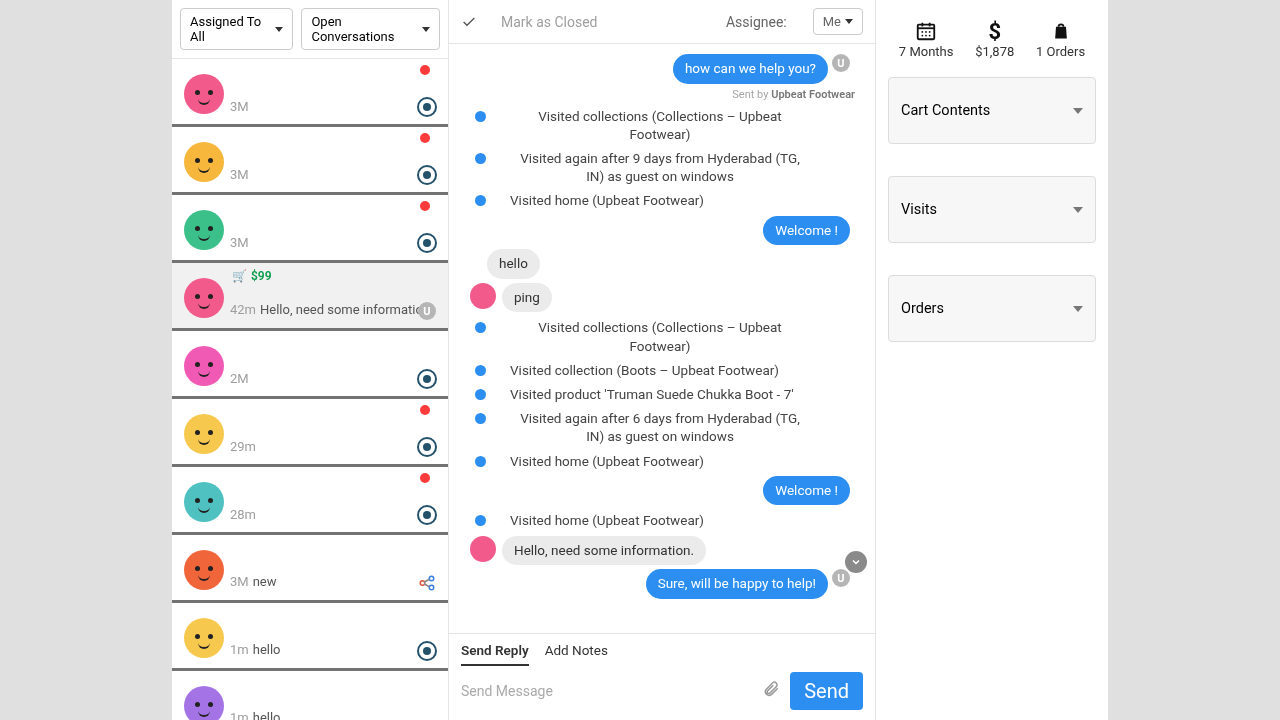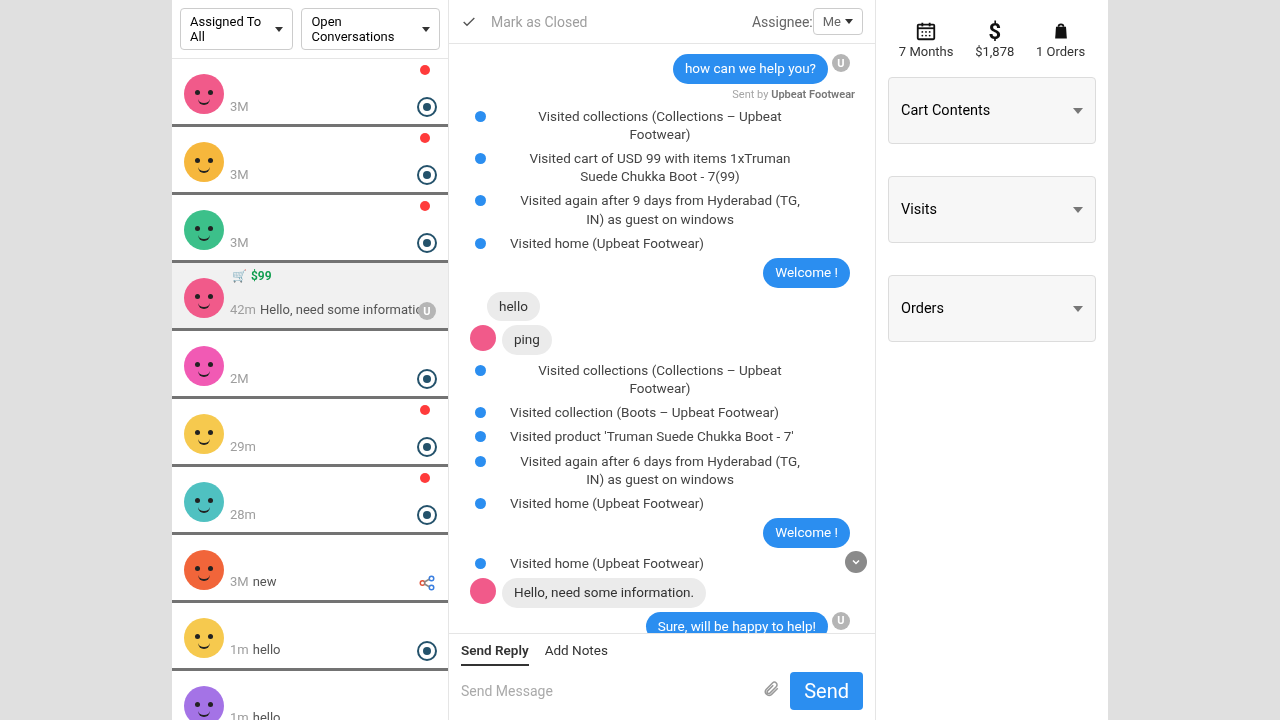--- a/index.html
+++ b/index.html
@@ -25,23 +25,23 @@
   .cart-line { position:absolute; left:60px; top:6px; font-size:12px; color:#0b9c4b; font-weight:600; display:flex; gap:4px; align-items:center;}
   .cart-line .ci{color:#222;}
   
   .face { position:relative; width:100%; height:100%; border-radius:50%; overflow:hidden; }
   .eye { position:absolute; width:5px;height:5px;background:#222;border-radius:50%; top:40%; }
   .eye.l{left:28%;} .eye.r{right:28%;}
   .mouth { position:absolute; left:50%; transform:translateX(-50%); bottom:22%; width:12px;height:6px; border-bottom:2px solid #222; border-radius:0 0 10px 10px; }
   
   .thread { flex:1; display:flex; flex-direction:column; min-width:0; }
   .thead { display:flex; align-items:center; justify-content:space-between; padding:8px 12px; border-bottom:1px solid #e5e5e5; }
-  .close-btn { display:flex; align-items:center; gap:14px; color:#9e9e9e; font-size:14px; cursor:pointer;}
+  .close-btn { display:flex; align-items:center; gap:24px; color:#9e9e9e; font-size:14px; cursor:pointer;}
   .check { width:16px;height:16px;stroke:#555;}
-  .assignee { display:flex; align-items:center; gap:0; font-size:14px; color:#666;}
+  .assignee { display:flex; align-items:center; gap:26px; font-size:14px; color:#666;}
   .msgs { flex:1; padding:6px 14px 6px 10px; overflow:hidden; position:relative; font-size:13.5px; color:#444; }
   .row { display:flex; margin:4px 11px; align-items:flex-start; }
   .row.right { justify-content:flex-end; }
   .pill { border-radius:16px; padding:6px 12px; max-width:290px; line-height:1.3; }
   .agent { background:#2b8ef0; color:#fff; }
   .cust { background:#ebebeb; color:#333; }
   .sent-by { font-size:11px; color:#a5a5a5; text-align:right; margin:2px 6px 4px 0;}
   .sent-by b{ color:#777; font-weight:600;}
   .evt { display:flex; gap:24px; margin:6px 0 6px 16px;text-align:center;}
   .evt .dot { width:11px; height:11px; border-radius:50%; background:#2b8ef0; margin-top:4px; flex-shrink:0; position:relative;}
@@ -263,24 +263,20 @@
         <span class="u-badge av-u" style="position:static;margin-left:4px;">U</span>
       </div>
       <div class="sent-by"><span>Sent by </span><b>Upbeat Footwear</b></div>
 
       <div class="evt">
           <span class="dot"></span>
           <span class="txt">Visited collections (Collections – Upbeat Footwear)</span>
         </div>
       <div class="evt">
           <span class="dot"></span>
-          <span class="txt">Visited cart of USD 99 with items 1xTruman Suede Chukka Boot - 7(99)</span>
-        </div>
-      <div class="evt">
-          <span class="dot"></span>
           <span class="txt">Visited again after 9 days from Hyderabad (TG, IN) as guest on windows</span>
         </div>
       <div class="evt">
           <span class="dot"></span>
           <span class="txt">Visited home (Upbeat Footwear)</span>
         </div>
 
       <div class="row right">
           <span class="pill agent">Welcome !</span>
         </div>

